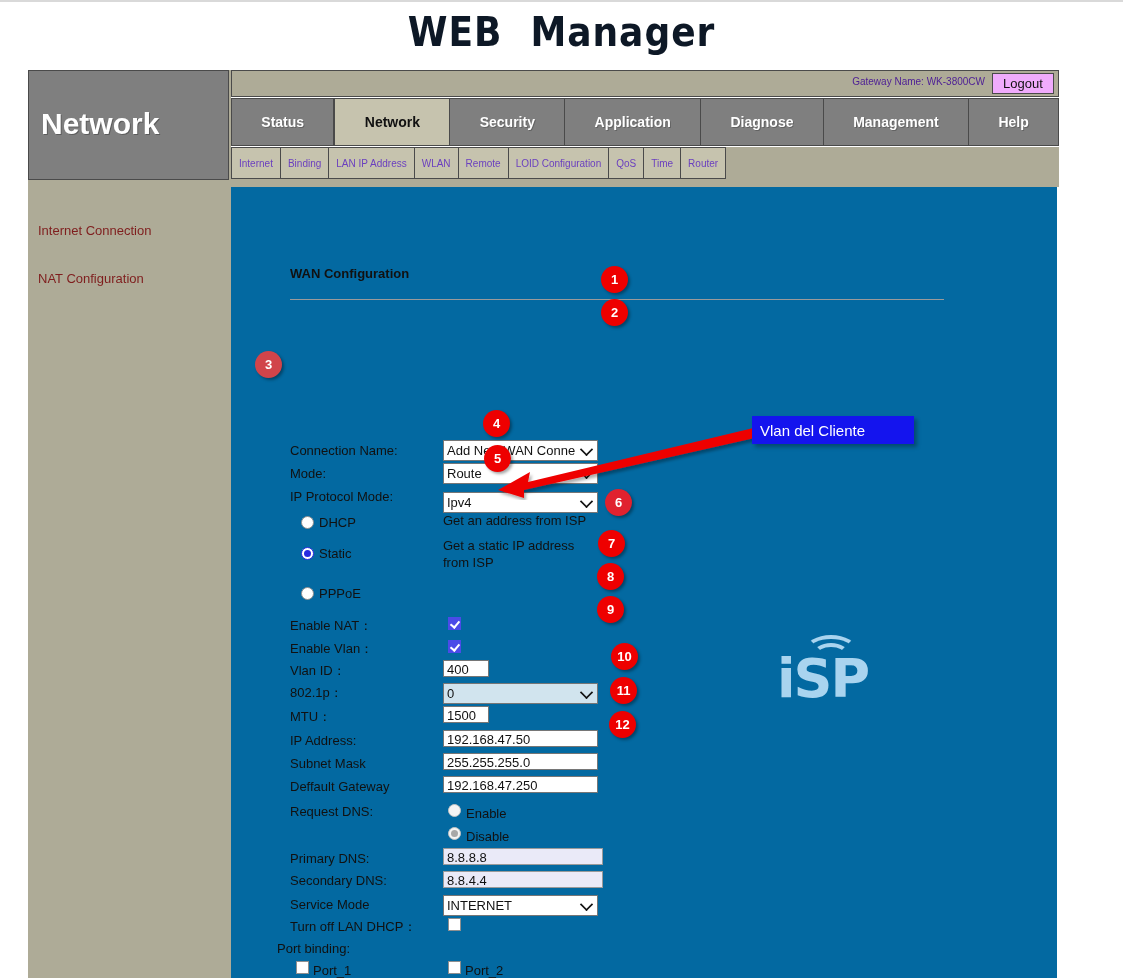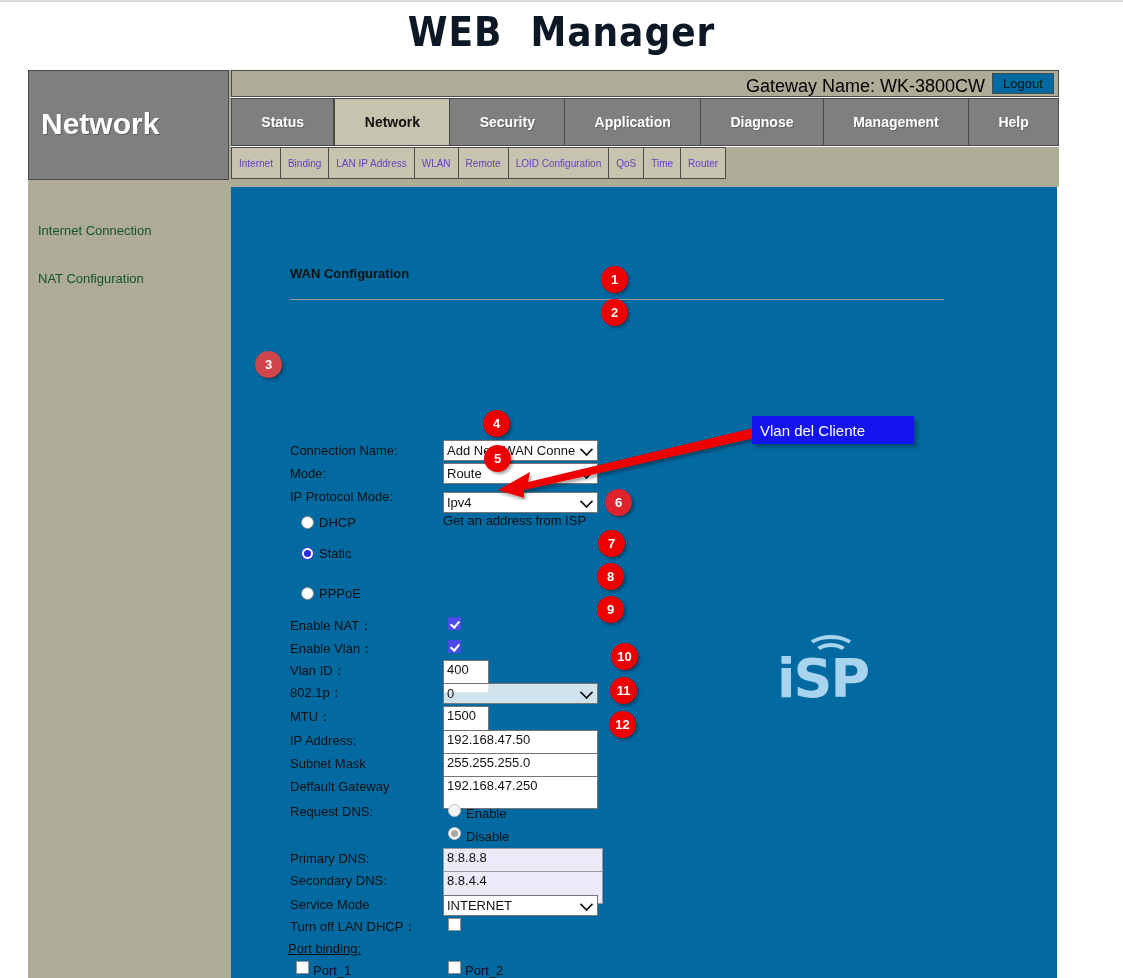--- a/index.html
+++ b/index.html
@@ -28,38 +28,38 @@
   .sidebar-head{
     position:absolute;left:0;top:0;width:201px;height:110px;
     background:#7f7f7f;border:1px solid #4a4a4a;box-sizing:border-box;
   }
   .sidebar-head-label{
     position:absolute;left:12px;top:36px;
     font-size:30px;font-weight:bold;color:#ffffff;
     text-shadow:1px 1px 0 rgba(0,0,0,.28);
   }
   .side-link{
-    position:absolute;left:10px;font-size:13px;color:#14532d;
+    position:absolute;left:10px;font-size:13px;color:#7f1d1d;
   }
   .side-link.s0{top:153px;}
   .side-link.s1{top:201px;}
 
   
   .right{position:absolute;left:203px;top:0;width:828px;height:908px;}
 
   .gwbar{
     position:absolute;left:0;top:0;width:828px;height:27px;
     background:#aeab97;border:1px solid #4a4a4a;box-sizing:border-box;
   }
   .gwname{
-    position:absolute;right:73px;top:5px;font-size:18px;color:#000000;
+    position:absolute;right:73px;top:5px;font-size:10px;color:#4c1d95;
   }
   .logout-btn{
     position:absolute;right:4px;top:2px;width:62px;height:21px;
-    background:#0369a1;border:1px solid #4a4a4a;box-sizing:border-box;
+    background:#f0abfc;border:1px solid #4a4a4a;box-sizing:border-box;
     font-size:13px;color:#111;text-align:center;line-height:19px;cursor:pointer;
   }
 
   .mainnav{
     position:absolute;left:0;top:28px;width:828px;height:48px;
     border:1px solid #4a4a4a;box-sizing:border-box;background:#bef264;
     display:flex;
   }
   .navtab{
     flex:1 1 auto;border-right:1px solid #4a4a4a;box-sizing:border-box;
@@ -91,21 +91,21 @@
   .content{
     position:absolute;left:0;top:117px;width:826px;height:791px;background:#0369a1;
   }
   .panel-title{position:absolute;left:59px;top:79px;font-size:13px;font-weight:bold;color:#111;}
   .hr-top{position:absolute;left:59px;top:112px;width:654px;height:1px;background:#9a9a9a;}
 
   .lbl{position:absolute;font-size:13px;color:#111;white-space:nowrap;}
   .hint{position:absolute;font-size:13px;color:#111;width:150px;line-height:17px;}
 
   .inp{
-    position:absolute;height:33px;box-sizing:border-box;
+    position:absolute;height:17px;box-sizing:border-box;
     border:1px solid #767676;background:#ffffff;
     font-family:"Liberation Sans",sans-serif;font-size:13px;color:#111;
     padding:0 3px;
   }
   .inp.dns{background:#eaeaf8;border:1px solid #9a9a9a;}
   .sel{
     position:absolute;height:21px;box-sizing:border-box;
     border:1px solid #767676;background:#ffffff;
     font-family:"Liberation Sans",sans-serif;font-size:13px;color:#111;
     padding:0 18px 0 3px;line-height:19px;white-space:nowrap;overflow:hidden;
@@ -256,20 +256,21 @@
         <span>Ipv4</span>
         <span class="chev"></span>
       </div>
 
       <div class="rad" style="left:70px;top:329px;"></div>
       <div class="lbl" style="left:88px;top:328px;">DHCP</div>
       <div class="hint" style="left:212px;top:325px;">Get an address from ISP</div>
 
       <div class="rad on" style="left:70px;top:360px;"></div>
       <div class="lbl" style="left:88px;top:359px;">Static</div>
+      <div class="hint" style="left:212px;top:350px;">Get a static IP address from ISP</div>
 
       <div class="rad" style="left:70px;top:400px;"></div>
       <div class="lbl" style="left:88px;top:399px;">PPPoE</div>
 
       <div class="lbl" style="left:59px;top:430px;">Enable NAT：</div>
       <div class="cb on" style="left:217px;top:430px;"></div>
 
       <div class="lbl" style="left:59px;top:453px;">Enable Vlan：</div>
       <div class="cb on" style="left:217px;top:453px;"></div>
 
@@ -308,21 +309,21 @@
 
       <div class="lbl" style="left:59px;top:710px;">Service Mode</div>
       <div class="sel" style="left:212px;top:708px;width:155px;">
         <span>INTERNET</span>
         <span class="chev"></span>
       </div>
 
       <div class="lbl" style="left:59px;top:731px;">Turn off LAN DHCP：</div>
       <div class="cb" style="left:217px;top:731px;"></div>
 
-      <div class="lbl" style="left:57px;top:754px;text-decoration:underline;">Port binding:</div>
+      <div class="lbl" style="left:46px;top:754px;">Port binding:</div>
       <div class="cb" style="left:65px;top:774px;"></div>
       <div class="lbl" style="left:82px;top:776px;">Port_1</div>
       <div class="cb" style="left:217px;top:774px;"></div>
       <div class="lbl" style="left:234px;top:776px;">Port_2</div>
 
     </div>
   </div>
 </div>
 
 <svg class="arrow-svg" viewBox="0 0 290 80">

